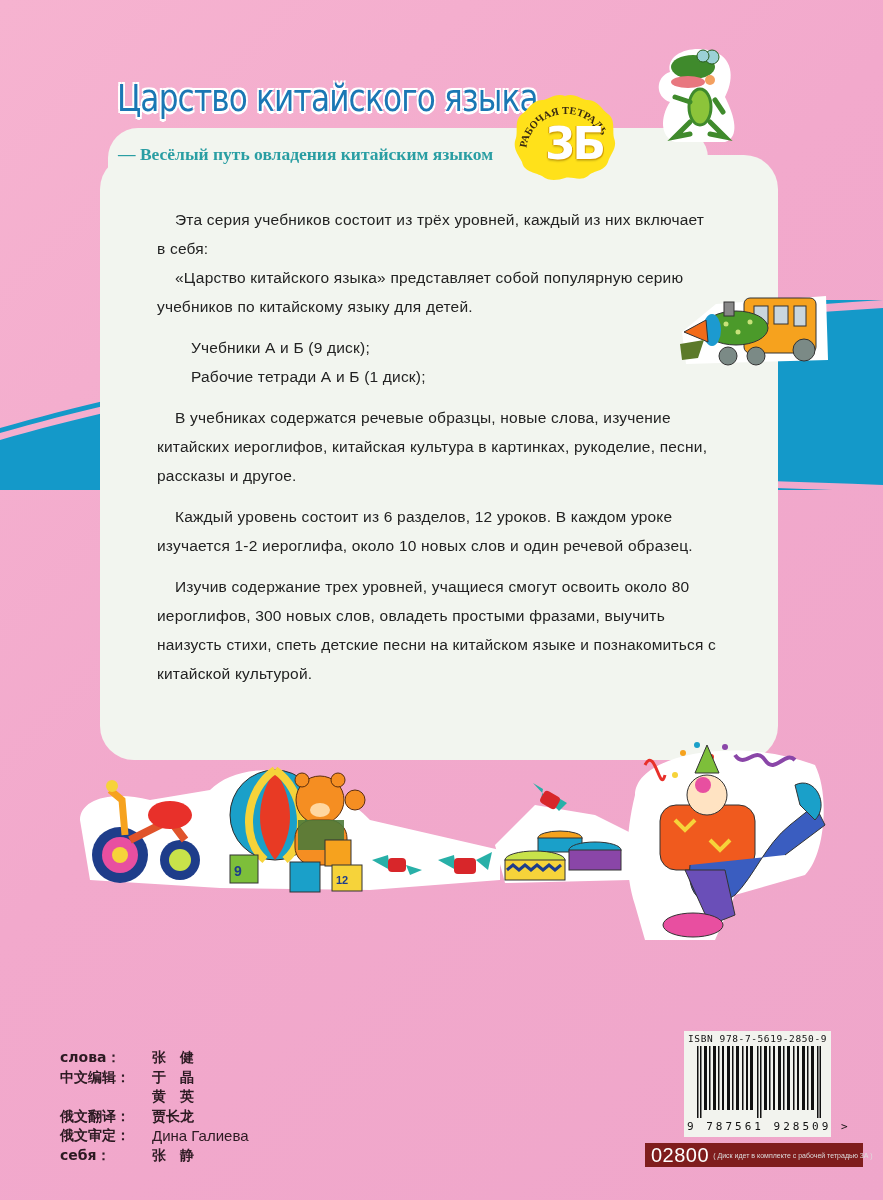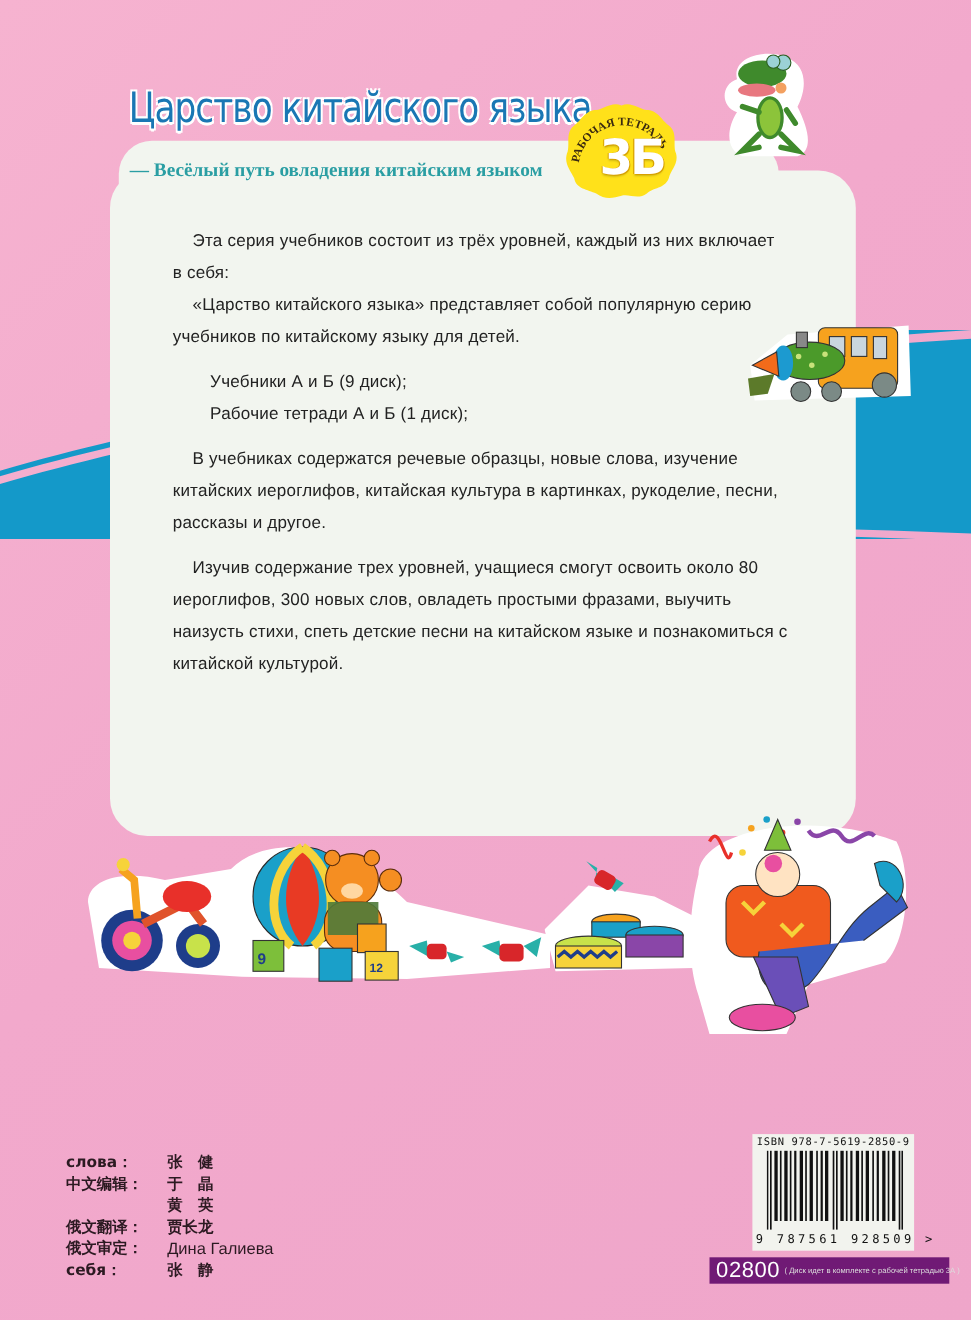--- a/index.html
+++ b/index.html
@@ -28,21 +28,21 @@
   .body .list div{padding-left:34px;}
   .credits{position:absolute;left:60px;top:1048px;font-size:14px;line-height:19.5px;color:#2c1a22;}
   .credits .row{display:flex;}
   .credits .k{width:92px;font-family:"DejaVu Sans",sans-serif;font-weight:bold;}
   .credits .v{font-family:"DejaVu Sans",sans-serif;font-weight:bold;}
   .credits .v.ru{font-family:"Liberation Sans",sans-serif;font-weight:normal;font-size:15px;}
   .barcode-box{position:absolute;left:684px;top:1031px;width:147px;height:106px;background:#f2f3ee;}
   .isbn{position:absolute;left:688px;top:1033px;font-family:"DejaVu Sans Mono",monospace;font-size:9.5px;color:#111;letter-spacing:0.6px;}
   .bars{position:absolute;left:697px;top:1046px;width:124px;height:72px;}
   .ean{position:absolute;left:687px;top:1120px;font-family:"DejaVu Sans Mono",monospace;font-size:11px;color:#111;letter-spacing:3px;text-align:center;}
-  .price{position:absolute;left:645px;top:1143px;width:218px;height:24px;background:#701a75;color:#fff;display:flex;align-items:center;}
+  .price{position:absolute;left:645px;top:1143px;width:218px;height:24px;background:#7f1d1d;color:#fff;display:flex;align-items:center;}
   .price .code{font-size:20px;font-weight:normal;padding-left:6px;letter-spacing:0.5px;}
   .price .note{font-size:7px;padding-left:4px;color:#ddd;white-space:nowrap;}
   .illus{position:absolute;}
 </style>
 </head>
 <body>
 
 <svg class="wave" viewBox="0 0 883 190" preserveAspectRatio="none">
   <path d="M0,128 C200,70 500,20 883,-5 L883,0 C500,25 200,75 0,133 Z" fill="#1499c9"></path>
   <path d="M0,140 C200,82 500,32 883,8 L883,185 C500,170 200,175 0,210 Z" fill="#1499c9"></path>
@@ -76,20 +76,21 @@
 <div class="badge-num">3Б</div>
 
 <div class="body">
   <p style="margin-bottom:0">Эта серия учебников состоит из трёх уровней, каждый из них включает в себя:</p>
   <p>«Царство китайского языка» представляет собой популярную серию учебников по китайскому языку для детей.</p>
   <div class="list">
     <div>Учебники А и Б (9 диск);</div>
     <div>Рабочие тетради А и Б (1 диск);</div>
   </div>
   <p>В учебниках содержатся речевые образцы, новые слова, изучение китайских иероглифов, китайская культура в картинках, рукоделие, песни, рассказы и другое.</p>
+  <p>Каждый уровень состоит из 6 разделов, 12 уроков. В каждом уроке изучается 1-2 иероглифа, около 10 новых слов и один речевой образец.</p>
   <p>Изучив содержание трех уровней, учащиеся смогут освоить около 80 иероглифов, 300 новых слов, овладеть простыми фразами, выучить наизусть стихи, спеть детские песни на китайском языке и познакомиться с китайской культурой.</p>
 </div>
 
 <svg class="illus" style="left:676px;top:282px;width:160px;height:90px" viewBox="0 0 160 90">
   <path d="M6,50 L40,22 L150,14 L152,78 L10,82Z" fill="#fff"></path>
   <rect x="68" y="16" width="72" height="55" rx="6" fill="#f6a21e" stroke="#333"></rect>
   <rect x="78" y="24" width="14" height="18" fill="#c9d6de" stroke="#333"></rect>
   <rect x="98" y="24" width="14" height="18" fill="#c9d6de" stroke="#333"></rect>
   <rect x="118" y="24" width="12" height="20" fill="#c9d6de" stroke="#333"></rect>
   <ellipse cx="60" cy="46" rx="32" ry="17" fill="#4b9a2a" stroke="#333"></ellipse>

